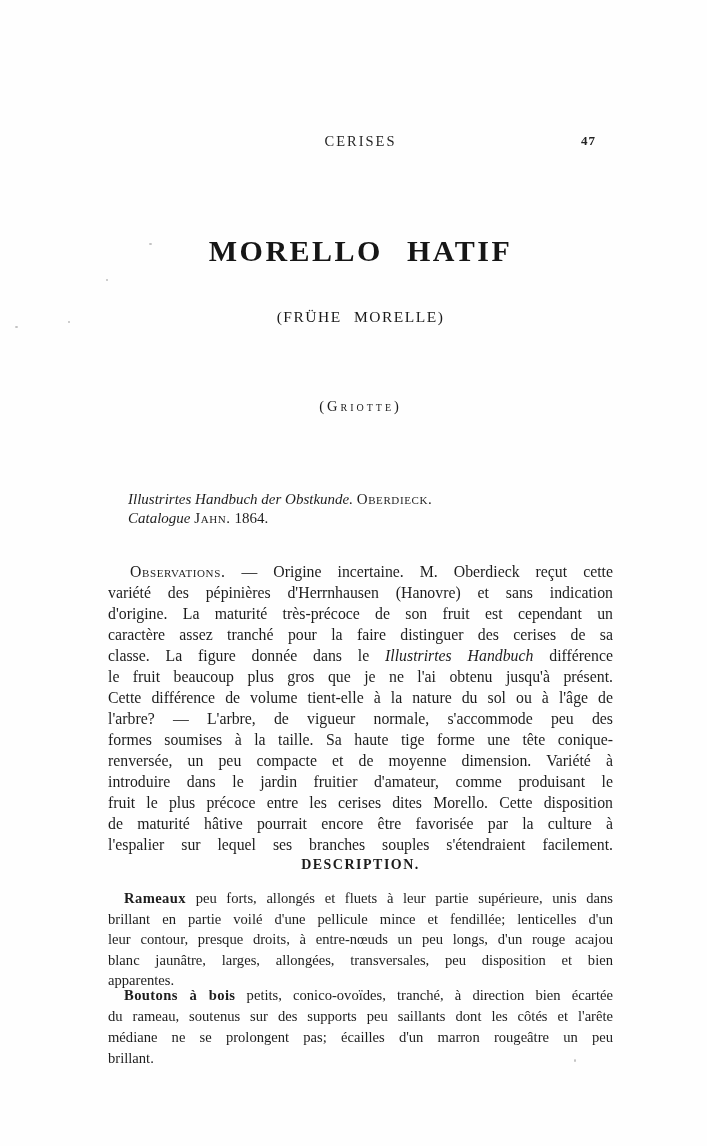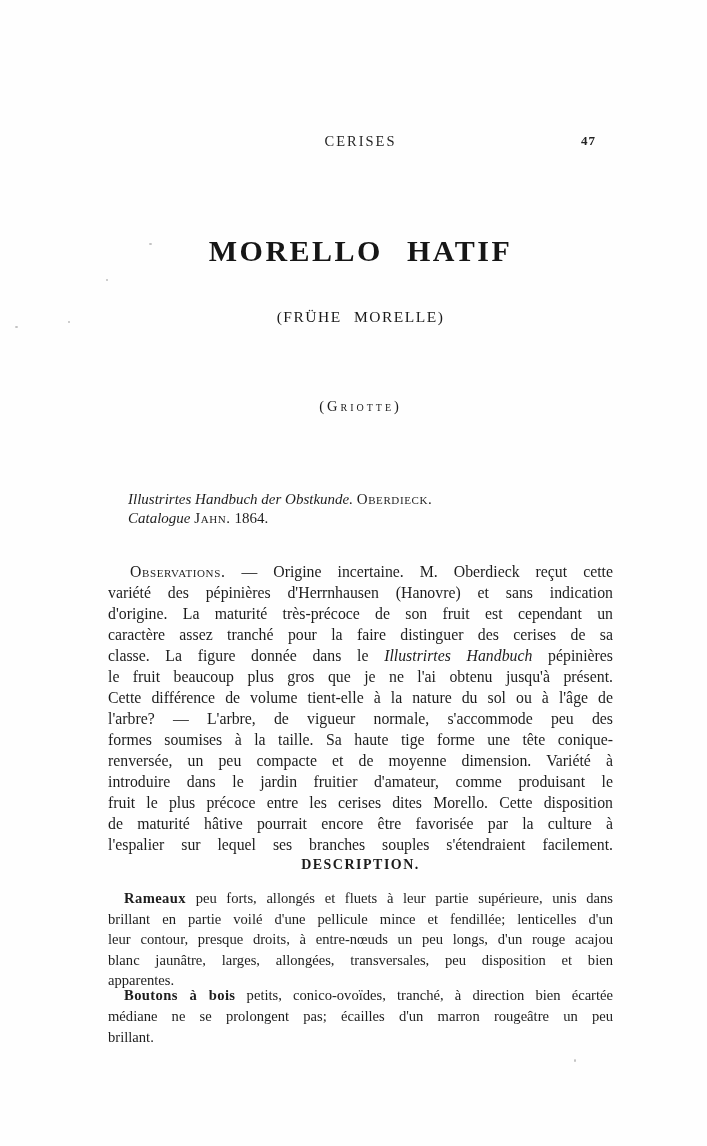--- a/index.html
+++ b/index.html
@@ -142,21 +142,21 @@
   <div class="abs refs">
       <div class="tline"><span class="s-italic">Illustrirtes Handbuch der Obstkunde.</span><span class="s-normal"> </span><span class="s-smallcaps">Oberdieck.</span></div>
       <div class="tline last"><span class="s-italic">Catalogue</span><span class="s-normal"> </span><span class="s-smallcaps">Jahn.</span><span class="s-normal"> 1864.</span></div>
     </div>
 
   <div class="abs col para observations indent-22">
       <div class="tline"><span class="s-smallcaps">Observations.</span><span class="s-normal"> — Origine incertaine. M. Oberdieck reçut cette</span></div>
       <div class="tline"><span class="s-normal">variété des pépinières d'Herrnhausen (Hanovre) et sans indication</span></div>
       <div class="tline"><span class="s-normal">d'origine. La maturité très-précoce de son fruit est cependant un</span></div>
       <div class="tline"><span class="s-normal">caractère assez tranché pour la faire distinguer des cerises de sa</span></div>
-      <div class="tline"><span class="s-normal">classe. La figure donnée dans le </span><span class="s-italic">Illustrirtes Handbuch</span><span class="s-normal"> pépinières</span></div>
+      <div class="tline"><span class="s-normal">classe. La figure donnée dans le </span><span class="s-italic">Illustrirtes Handbuch</span><span class="s-normal"> différence</span></div>
       <div class="tline"><span class="s-normal">le fruit beaucoup plus gros que je ne l'ai obtenu jusqu'à présent.</span></div>
       <div class="tline"><span class="s-normal">Cette différence de volume tient-elle à la nature du sol ou à l'âge de</span></div>
       <div class="tline"><span class="s-normal">l'arbre? — L'arbre, de vigueur normale, s'accommode peu des</span></div>
       <div class="tline"><span class="s-normal">formes soumises à la taille. Sa haute tige forme une tête conique-</span></div>
       <div class="tline"><span class="s-normal">renversée, un peu compacte et de moyenne dimension. Variété à</span></div>
       <div class="tline"><span class="s-normal">introduire dans le jardin fruitier d'amateur, comme produisant le</span></div>
       <div class="tline"><span class="s-normal">fruit le plus précoce entre les cerises dites Morello. Cette disposition</span></div>
       <div class="tline"><span class="s-normal">de maturité hâtive pourrait encore être favorisée par la culture à</span></div>
       <div class="tline"><span class="s-normal">l'espalier sur lequel ses branches souples s'étendraient facilement.</span></div>
     </div>
@@ -166,20 +166,21 @@
   <div class="abs col para rameaux indent-16">
       <div class="tline"><span class="s-bold">Rameaux</span><span class="s-normal"> peu forts, allongés et fluets à leur partie supérieure, unis dans</span></div>
       <div class="tline"><span class="s-normal">brillant en partie voilé d'une pellicule mince et fendillée; lenticelles d'un</span></div>
       <div class="tline"><span class="s-normal">leur contour, presque droits, à entre-nœuds un peu longs, d'un rouge acajou</span></div>
       <div class="tline"><span class="s-normal">blanc jaunâtre, larges, allongées, transversales, peu disposition et bien</span></div>
       <div class="tline last"><span class="s-normal">apparentes.</span></div>
     </div>
 
   <div class="abs col para boutons indent-16">
       <div class="tline"><span class="s-bold">Boutons à bois</span><span class="s-normal"> petits, conico-ovoïdes, tranché, à direction bien écartée</span></div>
+      <div class="tline"><span class="s-normal">du rameau, soutenus sur des supports peu saillants dont les côtés et l'arête</span></div>
       <div class="tline"><span class="s-normal">médiane ne se prolongent pas; écailles d'un marron rougeâtre un peu</span></div>
       <div class="tline last"><span class="s-normal">brillant.</span></div>
     </div>
 
   <div class="speck" style="left:149px; top:243px; width:3px; height:2px;"></div>
   <div class="speck" style="left:106px; top:279px; width:2px; height:2px;"></div>
   <div class="speck" style="left:68px;  top:321px; width:2px; height:2px;"></div>
   <div class="speck" style="left:15px;  top:326px; width:3px; height:2px;"></div>
   <div class="speck" style="left:574px; top:1059px; width:2px; height:3px;"></div>
 

